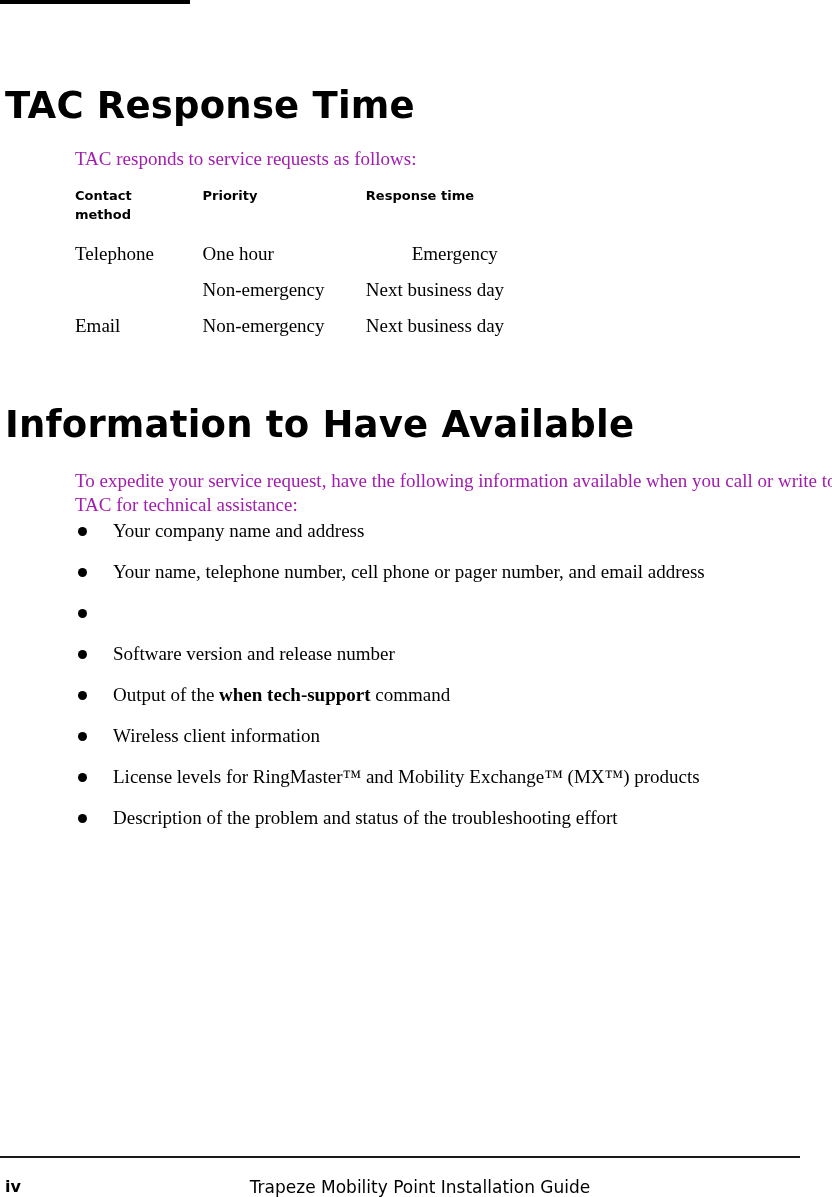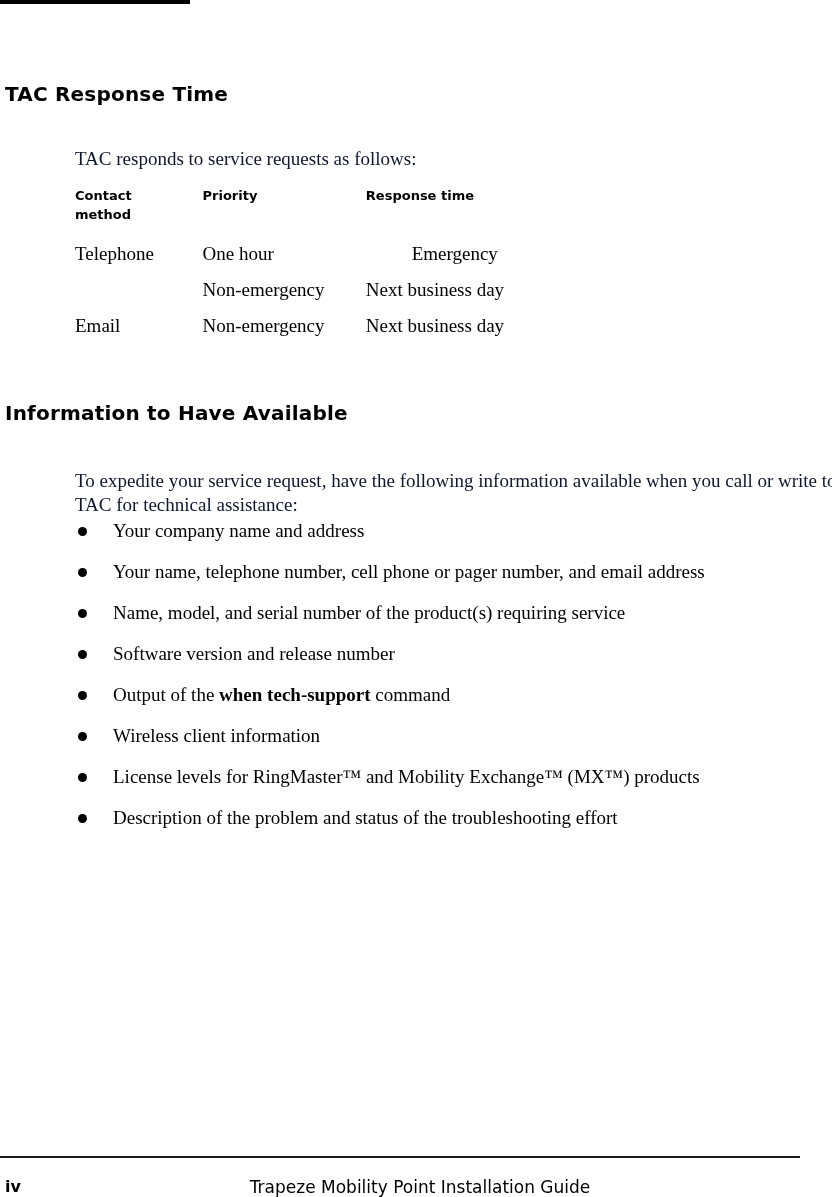--- a/index.html
+++ b/index.html
@@ -32,37 +32,37 @@
     height: 4px;
     background: #000000;
   }
 
   
   .h1 {
     position: absolute;
     left: 5px;
     font-family: "DejaVu Sans", sans-serif;
     font-weight: bold;
-    font-size: 20px;
+    font-size: 37px;
     line-height: 34px;
     letter-spacing: 0.2px;
     color: #000000;
     white-space: nowrap;
   }
   .h1-tac   { top: 64px; }
   .h1-info  { top: 383px; }
 
   
   .para {
     position: absolute;
     left: 75px;
     font-family: "Liberation Serif", serif;
     font-size: 19px;
     line-height: 24px;
-    color: #0f172a;
+    color: #a21caf;
   }
   .para-intro { top: 128px; width: 700px; }
   .para-expedite { top: 450px; width: 762px; }
 
   
   .table {
     position: absolute;
     left: 75px;
     top: 186px;
     width: 500px;
@@ -194,21 +194,20 @@
     <div class="bullet-item">
       <span class="bullet-dot"></span>
       <span class="bullet-text">Your company name and address</span>
     </div>
     <div class="bullet-item">
       <span class="bullet-dot"></span>
       <span class="bullet-text">Your name, telephone number, cell phone or pager number, and email address</span>
     </div>
     <div class="bullet-item">
       <span class="bullet-dot"></span>
-      <span class="bullet-text">Name, model, and serial number of the product(s) requiring service</span>
     </div>
     <div class="bullet-item">
       <span class="bullet-dot"></span>
       <span class="bullet-text">Software version and release number</span>
     </div>
     <div class="bullet-item">
       <span class="bullet-dot"></span>
       <span>Output of the </span><b>when tech-support</b><span> command</span>
     </div>
     <div class="bullet-item">

